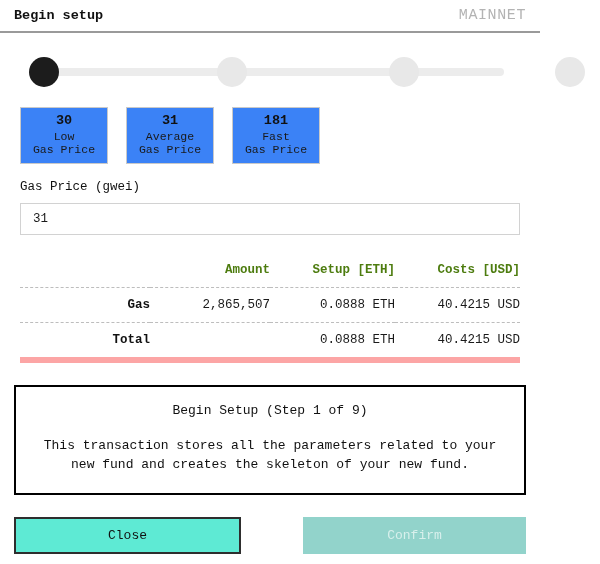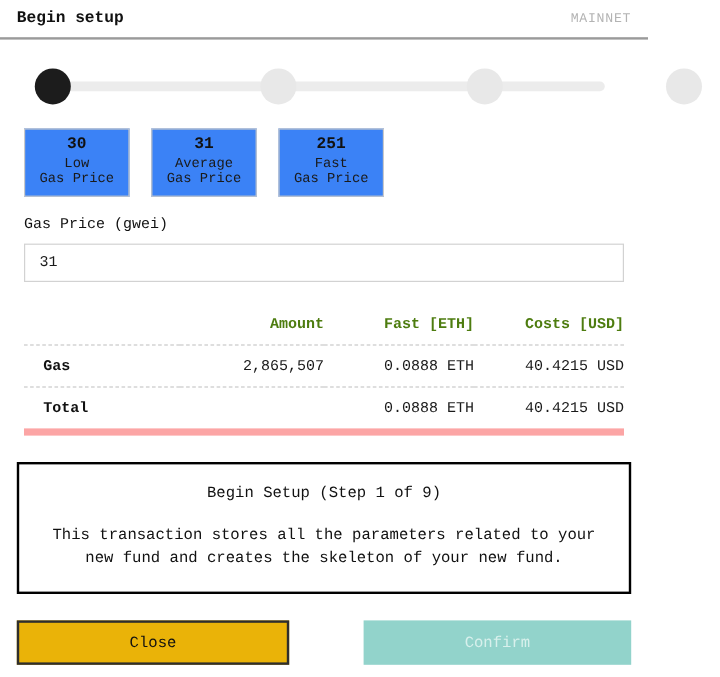--- a/index.html
+++ b/index.html
@@ -33,21 +33,21 @@
     padding: 0 14px 0 14px;
     box-sizing: border-box;
   }
   .header-title {
     font-size: 13.5px;
     font-weight: bold;
     letter-spacing: 0px;
     color: #111111;
   }
   .network-badge {
-    font-size: 11px;
+    font-size: 15px;
     color: #b3b3b3;
     letter-spacing: 0.6px;
   }
 
   
   .stepper {
     position: relative;
     margin: 22px 14px 0 14px;
     height: 34px;
   }
@@ -154,21 +154,21 @@
   }
   .cost-table thead th.col-blank { text-align: left; }
 
   .cost-table tbody tr {
     border-top: 1px dashed #bdbdbd;
   }
   .cost-table tbody tr.row-total {
     border-bottom: 6px solid #fca5a5;
   }
   .cost-table tbody th.row-head {
-    text-align: left;
+    text-align: right;
     font-weight: bold;
     color: #111111;
     padding-left: 16px;
   }
   .cost-table tbody td {
     text-align: right;
     color: #1a1a1a;
   }
 
   
@@ -204,21 +204,21 @@
     flex: 1 1 0;
     font-family: "Liberation Mono", "DejaVu Sans Mono", monospace;
     font-size: 13px;
     border-radius: 0;
     cursor: pointer;
     display: flex;
     align-items: center;
     justify-content: center;
   }
   .btn-close {
-    background: #eab308;
+    background: #5eead4;
     border: 2px solid #2e2e2e;
     color: #111111;
   }
   .btn-confirm {
     background: #92d3cb;
     border: none;
     color: #d8f0ec;
     cursor: default;
     margin-left: 44px;
   }
@@ -246,21 +246,21 @@
       <span class="gas-card-value">30</span>
       <span class="gas-card-tier">Low</span>
       <span class="gas-card-caption">Gas Price</span>
     </div>
     <div class="gas-card">
       <span class="gas-card-value">31</span>
       <span class="gas-card-tier">Average</span>
       <span class="gas-card-caption">Gas Price</span>
     </div>
     <div class="gas-card">
-      <span class="gas-card-value">251</span>
+      <span class="gas-card-value">181</span>
       <span class="gas-card-tier">Fast</span>
       <span class="gas-card-caption">Gas Price</span>
     </div>
   </div>
 
   <div class="field-block">
     <div class="field-label">Gas Price (gwei)</div>
     <input class="field-input" type="text" value="31" style="">
   </div>
 
@@ -268,21 +268,21 @@
     <colgroup>
       <col class="c-label">
         <col class="c-amount">
         <col class="c-eth">
         <col class="c-usd">
     </colgroup>
     <thead>
       <tr>
         <th class="col-blank"></th>
         <th>Amount</th>
-        <th>Fast [ETH]</th>
+        <th>Setup [ETH]</th>
         <th>Costs [USD]</th>
       </tr>
     </thead>
     <tbody>
       <tr class="row-gas">
         <th class="row-head">Gas</th>
         <td>2,865,507</td>
         <td>0.0888 ETH</td>
         <td>40.4215 USD</td>
       </tr>

